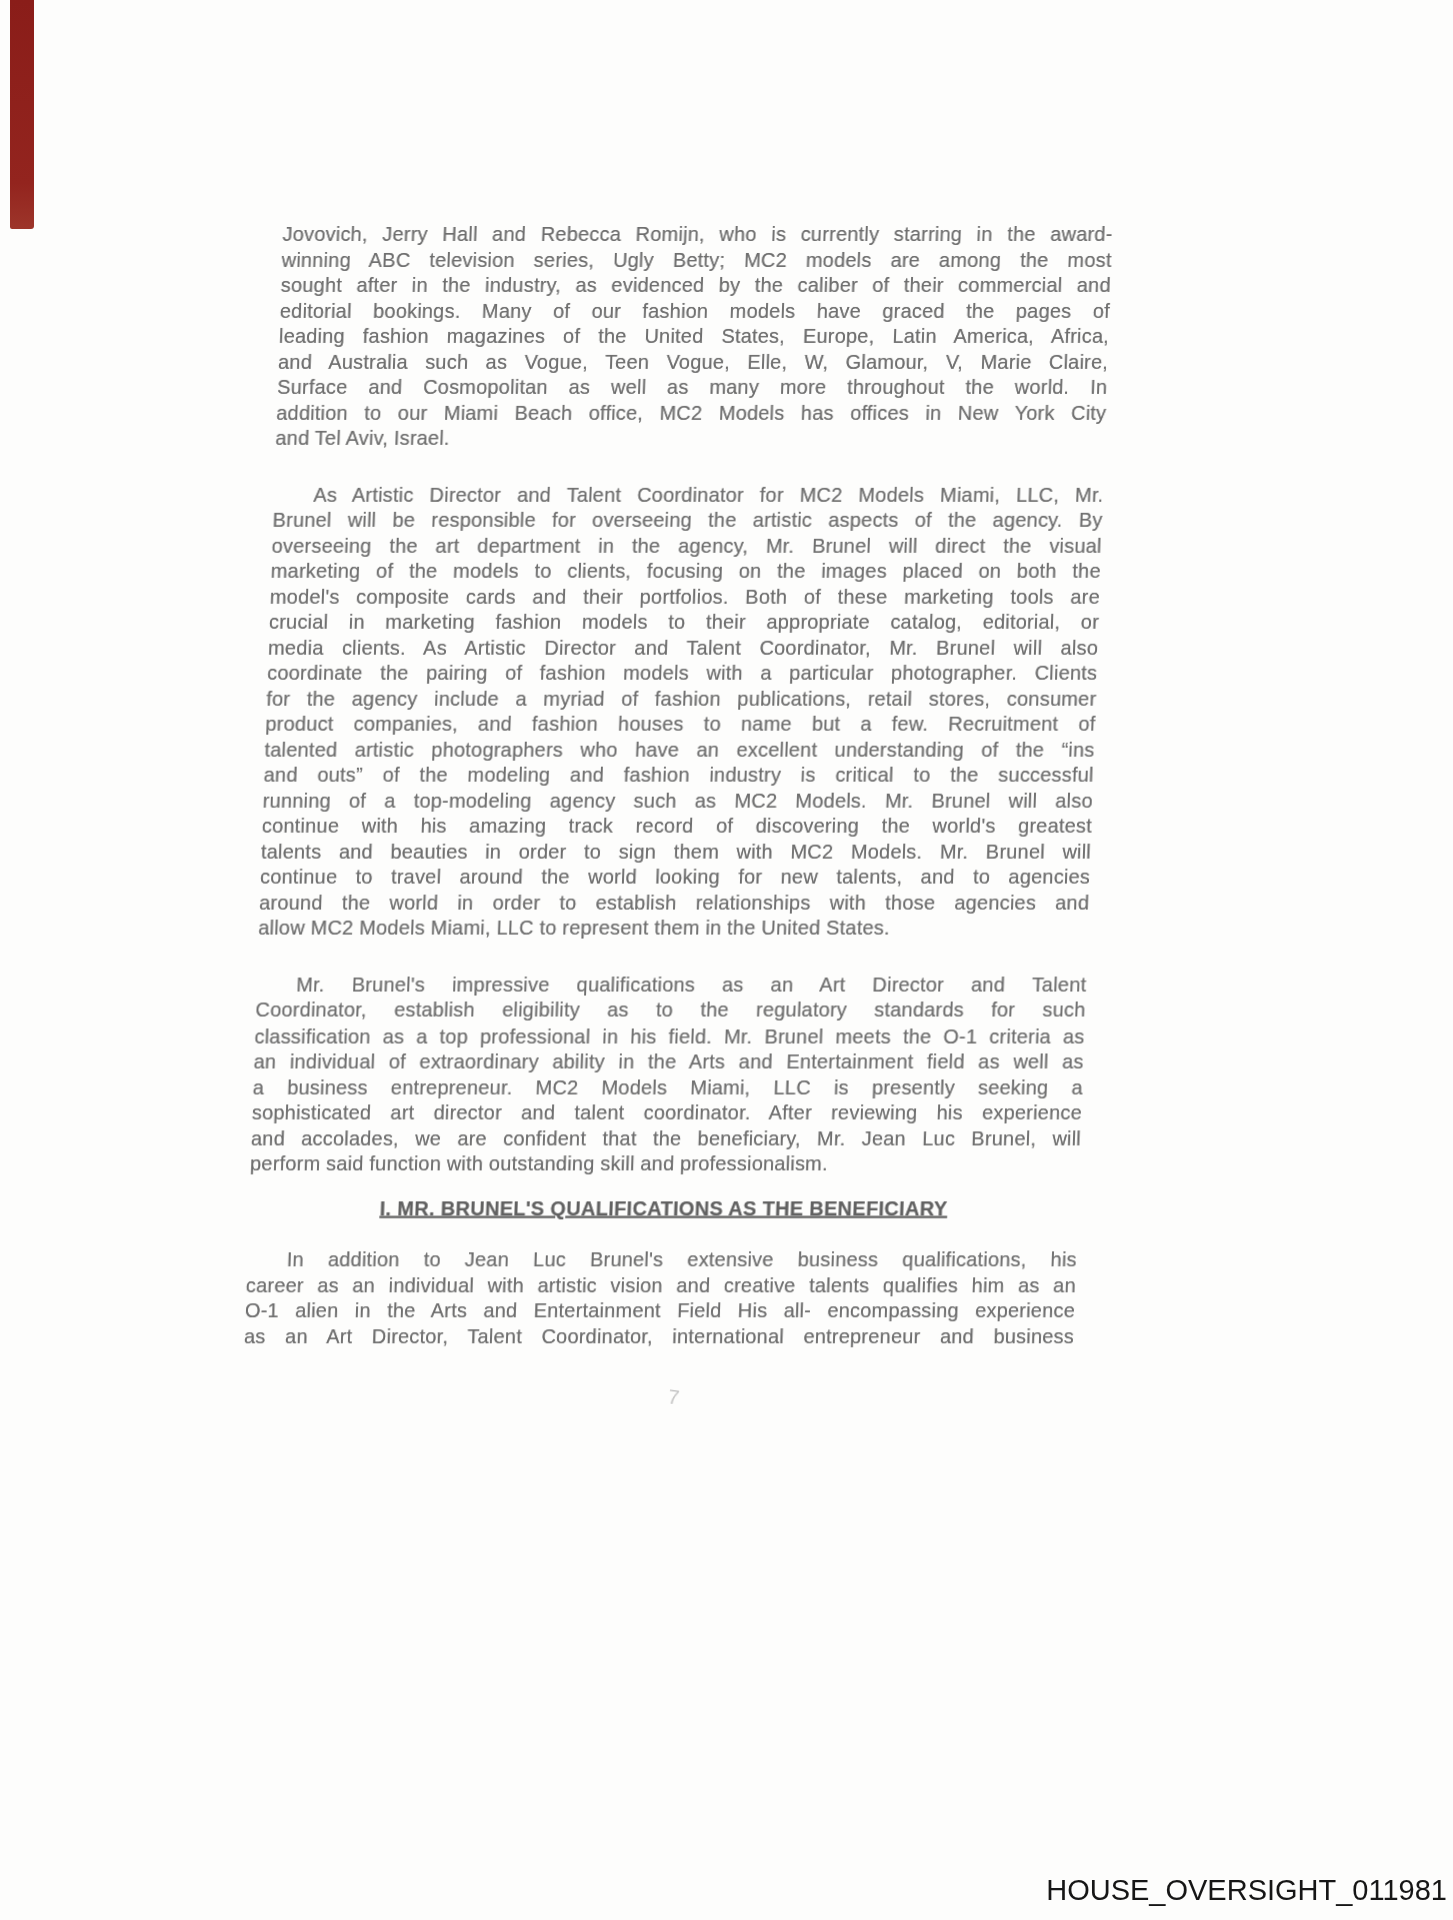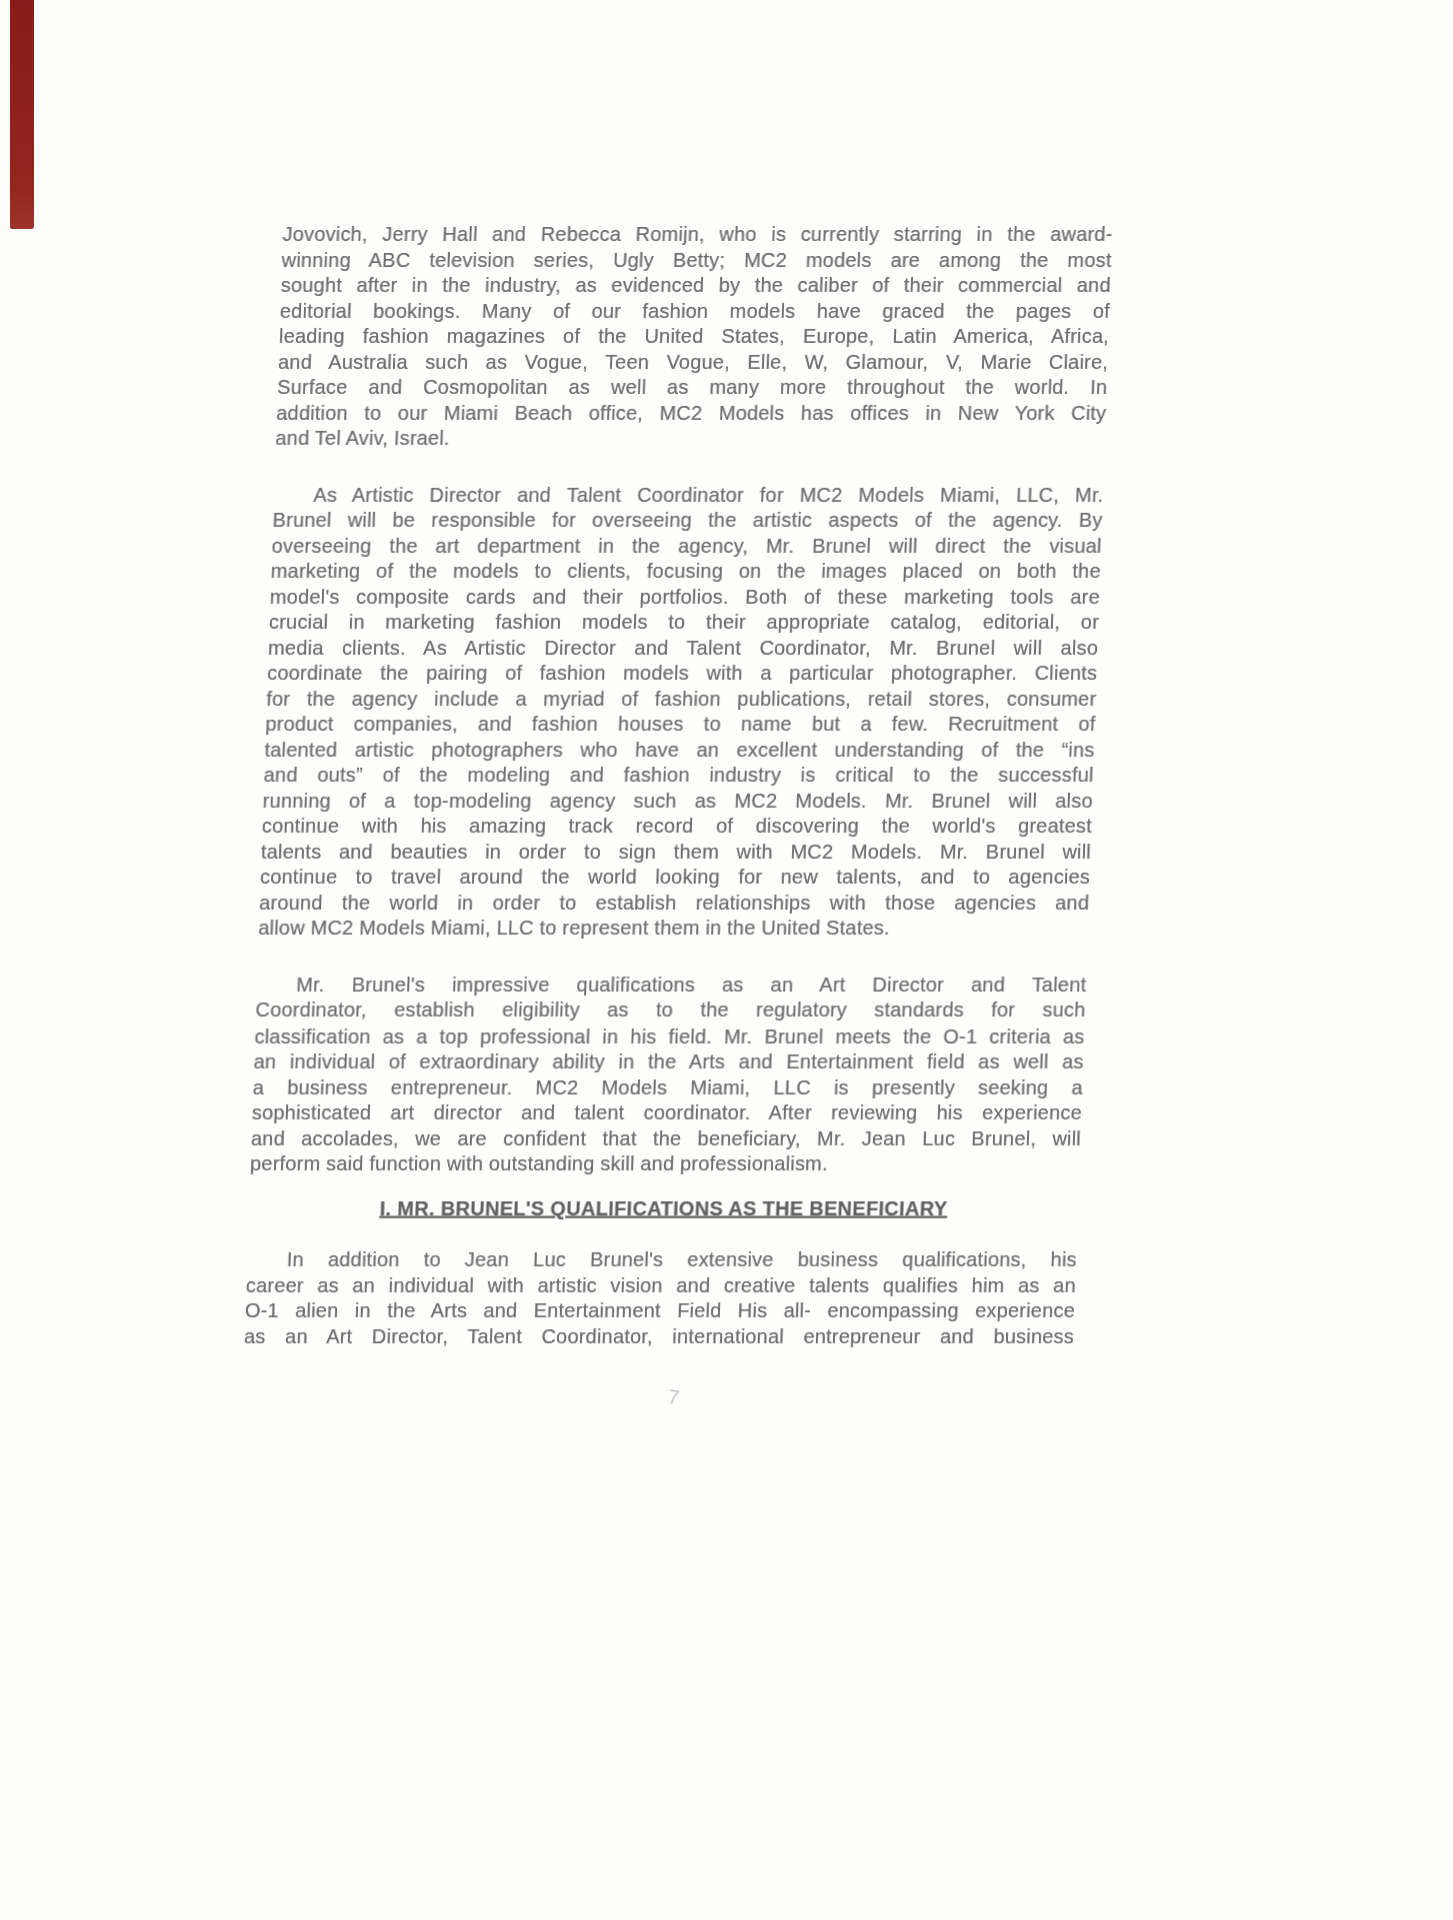--- a/index.html
+++ b/index.html
@@ -106,13 +106,14 @@
       </div>
       <div class="heading">I. MR. BRUNEL'S QUALIFICATIONS AS THE BENEFICIARY</div>
       <div class="para indent continues">
         <div class="line">In addition to Jean Luc Brunel's extensive business qualifications, his</div>
         <div class="line">career as an individual with artistic vision and creative talents qualifies him as an</div>
         <div class="line">O-1 alien in the Arts and Entertainment Field  His all- encompassing experience</div>
         <div class="line">as an Art Director, Talent Coordinator, international entrepreneur and business</div>
       </div>
     </div>
   <div class="page-number">7</div>
+  <div class="bates">HOUSE_OVERSIGHT_011981</div>
 </div>
 
 </body></html>

